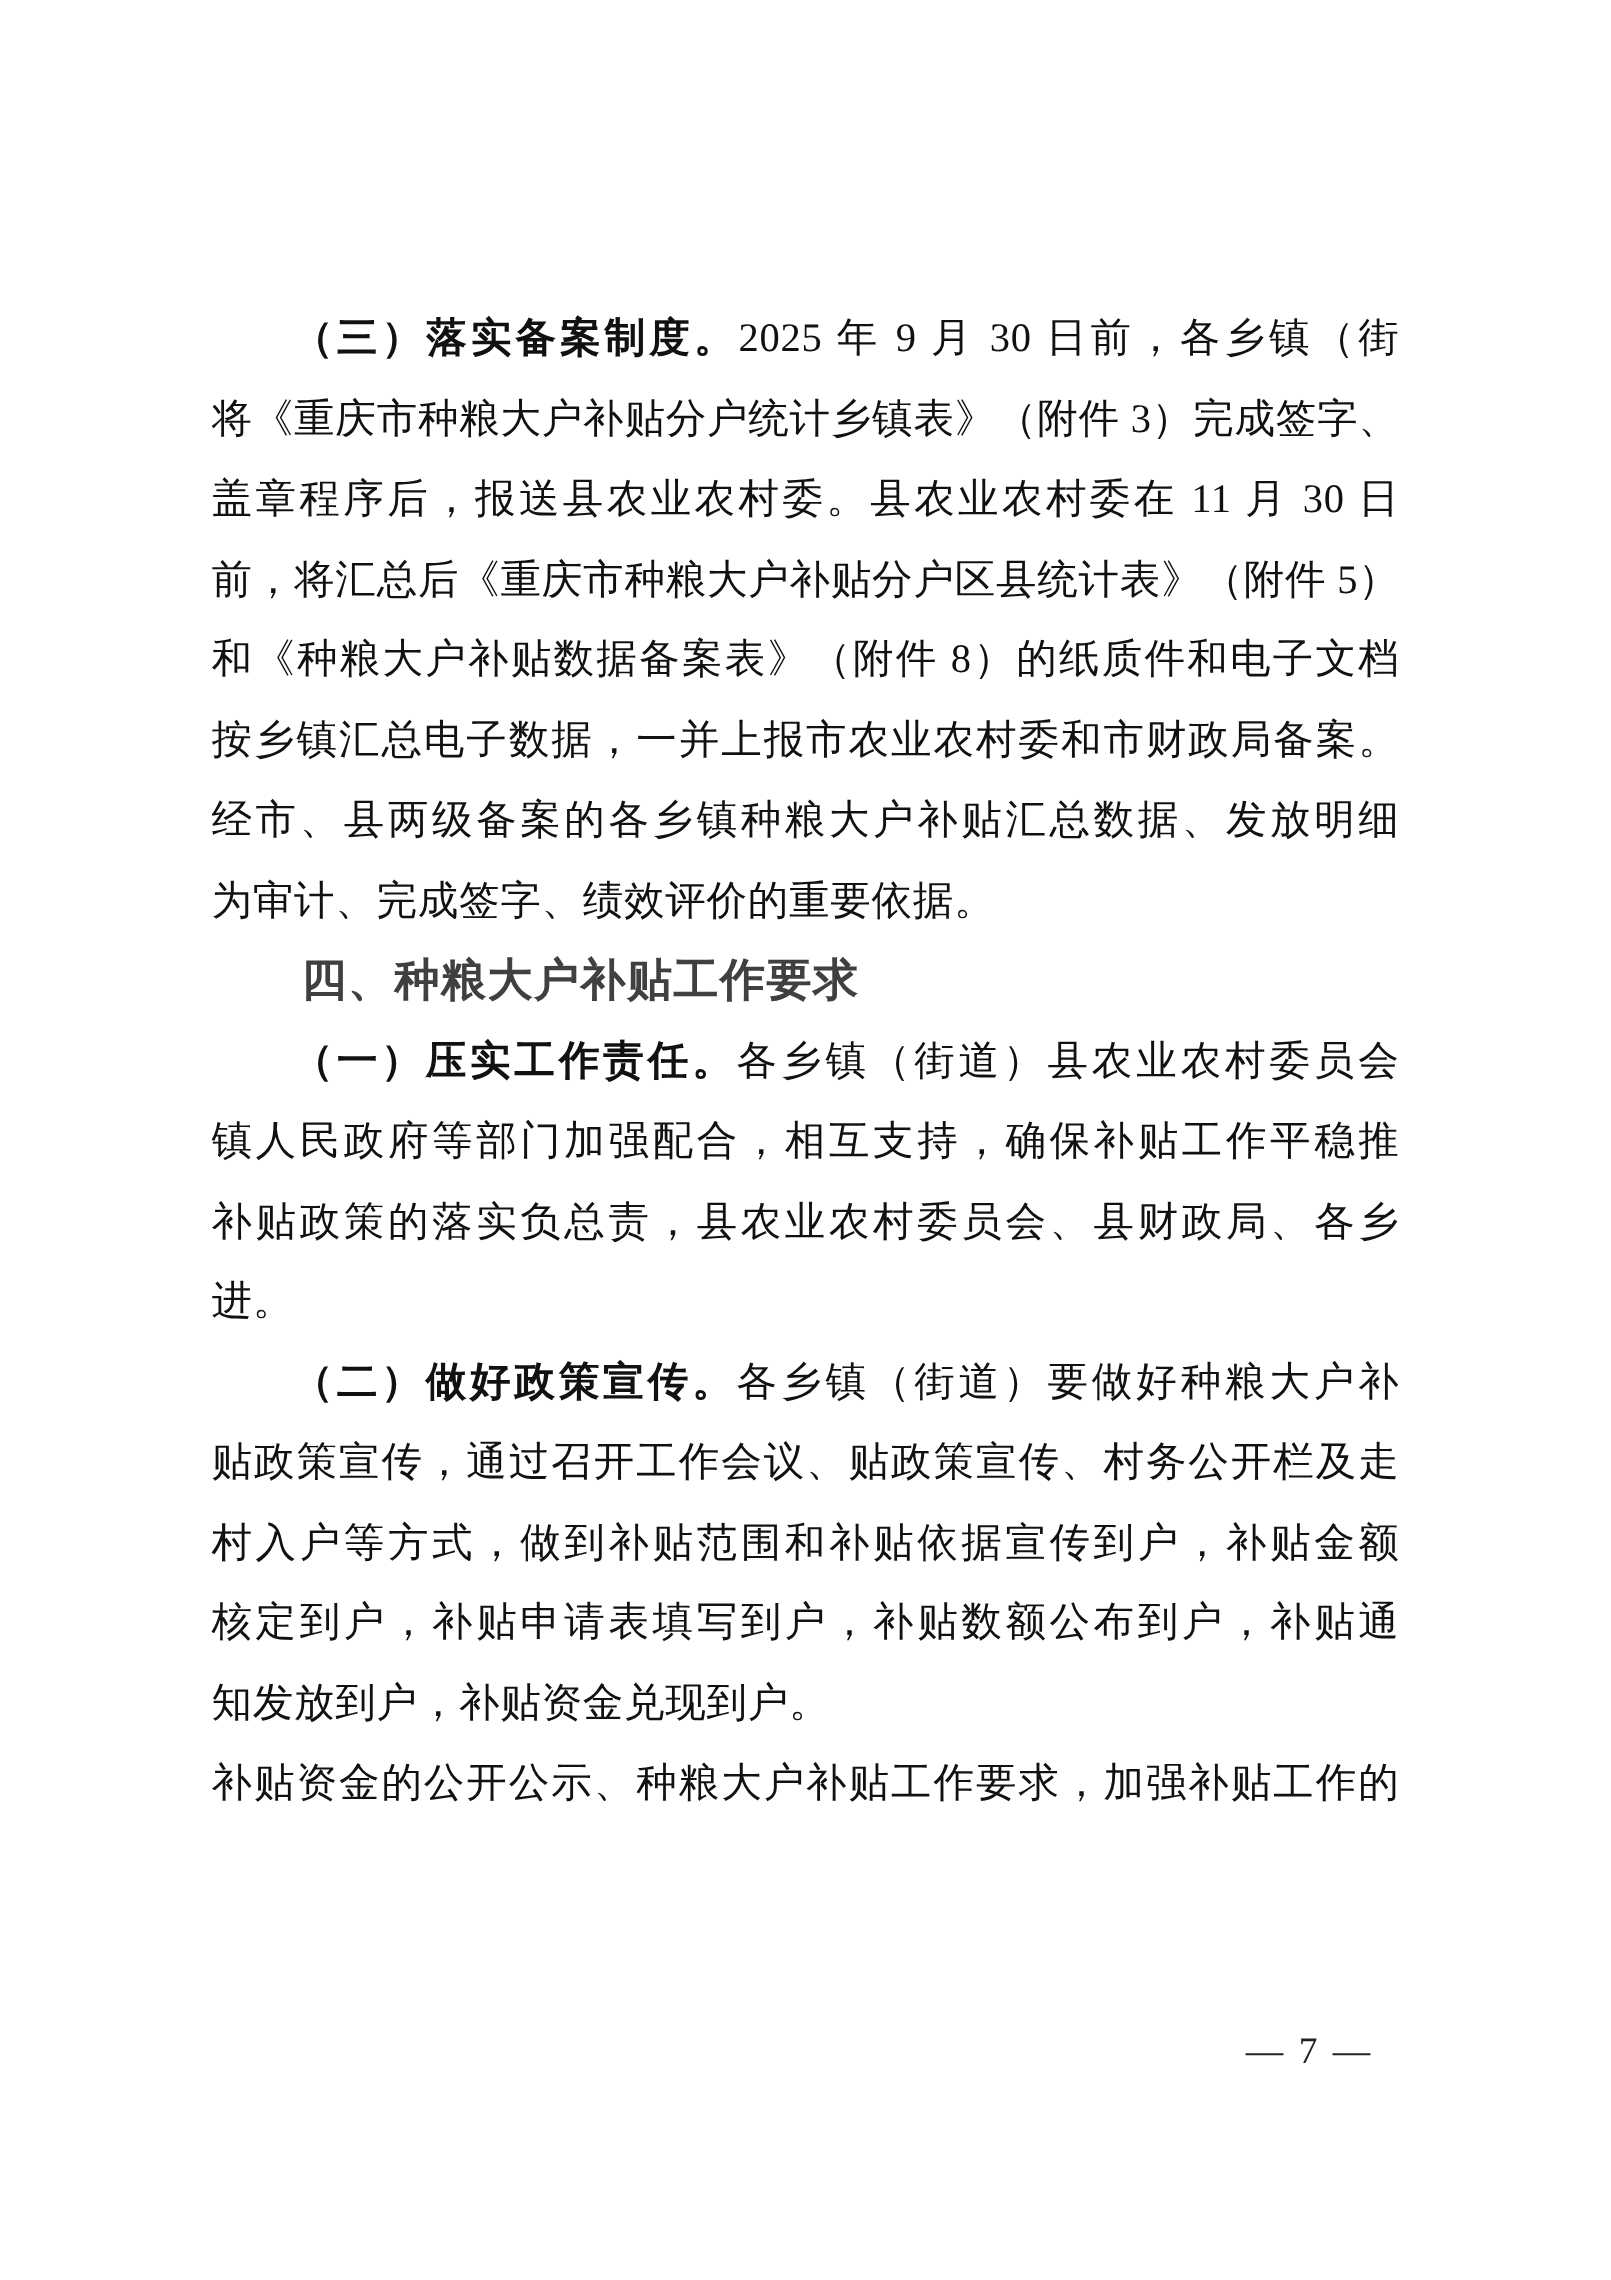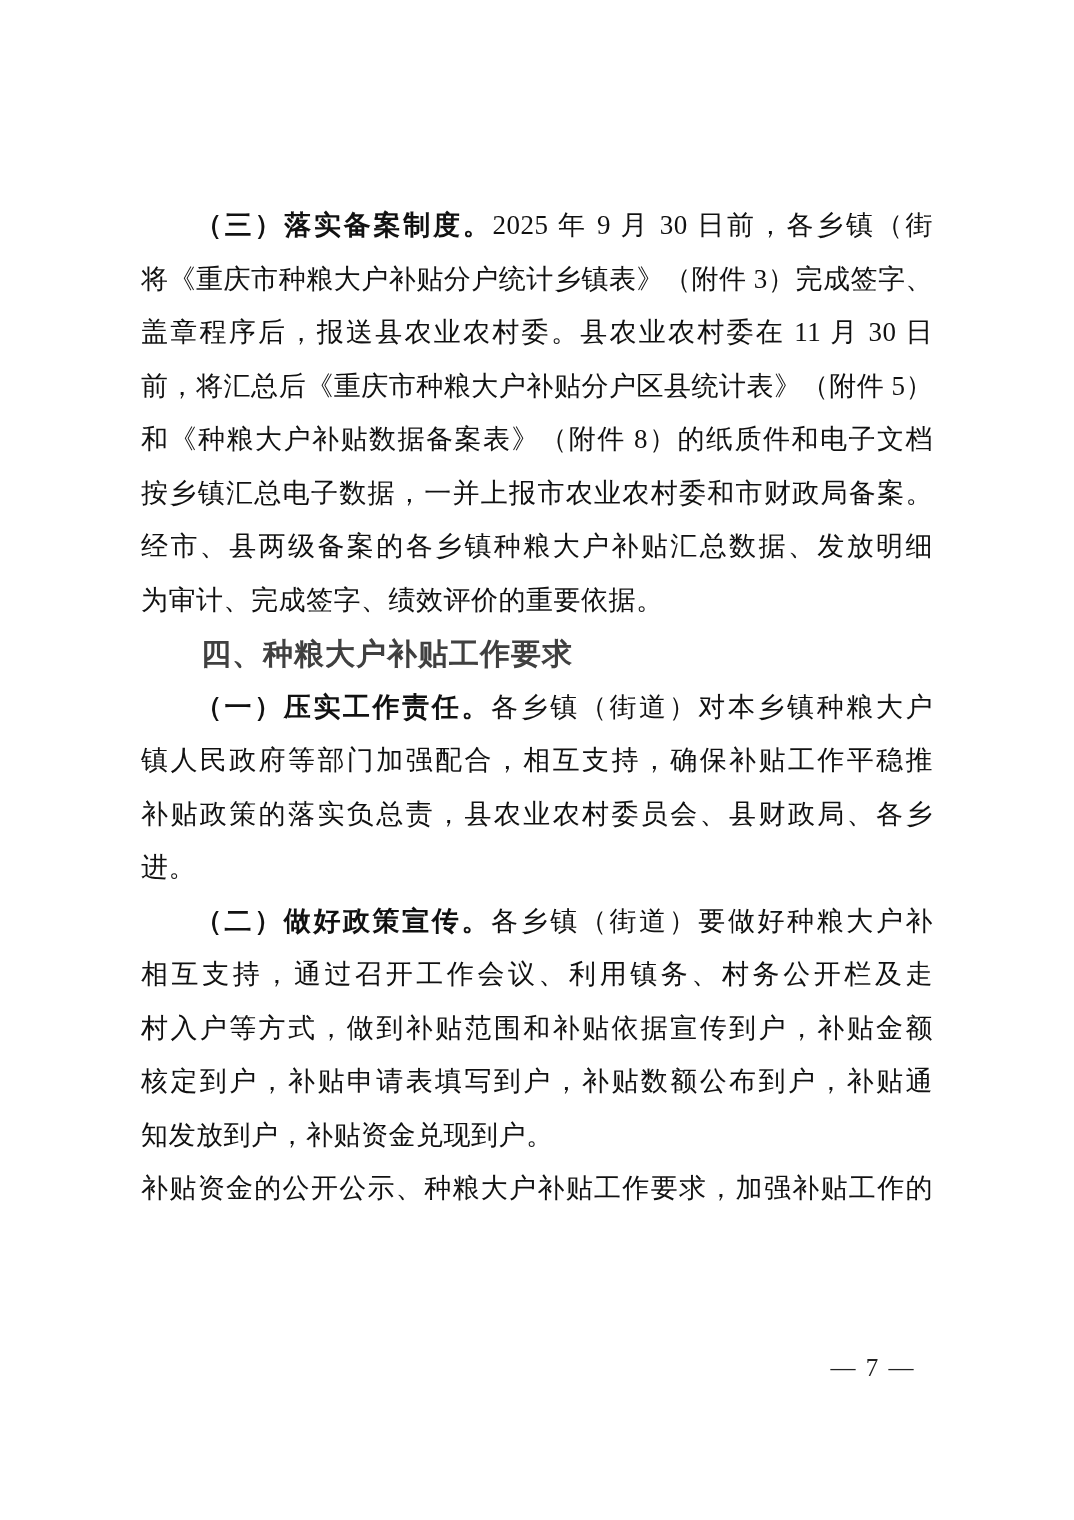--- a/index.html
+++ b/index.html
@@ -63,27 +63,27 @@
     <div class="ln j"><span>将《重庆市种粮大户补贴分户统计乡镇表》（附件 3）完成签字、</span></div>
     <div class="ln j"><span>盖章程序后，报送县农业农村委。县农业农村委在 11 月 30 日</span></div>
     <div class="ln j"><span>前，将汇总后《重庆市种粮大户补贴分户区县统计表》（附件 5）</span></div>
     <div class="ln j"><span>和《种粮大户补贴数据备案表》（附件 8）的纸质件和电子文档</span></div>
     <div class="ln j"><span>按乡镇汇总电子数据，一并上报市农业农村委和市财政局备案。</span></div>
     <div class="ln j"><span>经市、县两级备案的各乡镇种粮大户补贴汇总数据、发放明细</span></div>
     <div class="ln"><span>为审计、完成签字、绩效评价的重要依据。</span></div>
 
     <div class="heading">四、种粮大户补贴工作要求</div>
 
-    <div class="ln ind j"><span class="b">（一）压实工作责任。</span><span>各乡镇（街道）对本乡镇种粮大户</span></div>
+    <div class="ln ind j"><span class="b">（一）压实工作责任。</span><span>各乡镇（街道）县农业农村委员会</span></div>
     <div class="ln j"><span>镇人民政府等部门加强配合，相互支持，确保补贴工作平稳推</span></div>
     <div class="ln j"><span>补贴政策的落实负总责，县农业农村委员会、县财政局、各乡</span></div>
     <div class="ln"><span>进。</span></div>
 
     <div class="ln ind j"><span class="b">（二）做好政策宣传。</span><span>各乡镇（街道）要做好种粮大户补</span></div>
-    <div class="ln j"><span>相互支持，通过召开工作会议、利用镇务、村务公开栏及走</span></div>
+    <div class="ln j"><span>贴政策宣传，通过召开工作会议、贴政策宣传、村务公开栏及走</span></div>
     <div class="ln j"><span>村入户等方式，做到补贴范围和补贴依据宣传到户，补贴金额</span></div>
     <div class="ln j"><span>核定到户，补贴申请表填写到户，补贴数额公布到户，补贴通</span></div>
     <div class="ln"><span>知发放到户，补贴资金兑现到户。</span></div>
 
     <div class="ln j"><span>补贴资金的公开公示、种粮大户补贴工作要求，加强补贴工作的</span></div>
 
   </div>
 
   <div class="page-number">— 7 —</div>
 </div>

